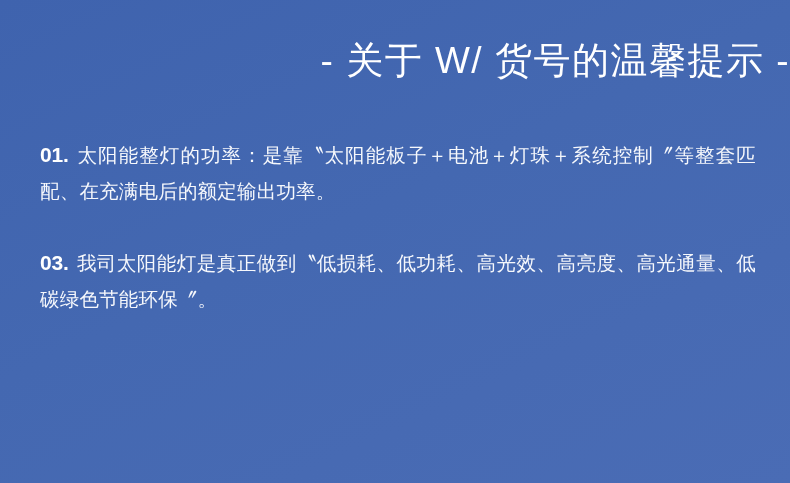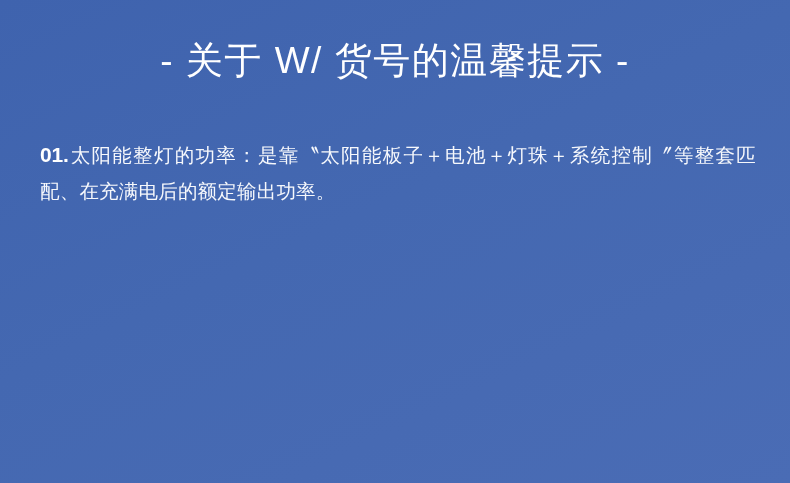--- a/index.html
+++ b/index.html
@@ -21,21 +21,21 @@
     background: linear-gradient(155deg, #3f63ae 0%, #4468b1 45%, #4a6cb5 100%);
     overflow: hidden;
   }
 
   
   .title-block {
     position: absolute;
     top: 34px;
     left: 0;
     width: 790px;
-    text-align: center;
+    text-align: right;
   }
   .title-text {
     display: inline-block;
     color: #ffffff;
     font-size: 37px;
     line-height: 54px;
     font-weight: 400;
     letter-spacing: 1.5px;
     white-space: nowrap;
   }
@@ -56,21 +56,21 @@
     text-justify: inter-ideograph;
   }
   .item + .item {
     margin-top: 36px;
   }
   .item-index {
     font-weight: 700;
     font-size: 21px;
     letter-spacing: -0.2px;
     color: #ffffff;
-    margin-right: 1px;
+    margin-right: 8px;
   }
   .item-body {
     color: #f6f8fc;
     font-family: Liberation Mono, monospace;
   }
 </style>
 </head>
 <body>
 
 <div id="poster">
@@ -79,16 +79,19 @@
     <span class="title-text">- 关于 W/ 货号的温馨提示 -</span>
   </div>
 
   <div class="items">
 
     <p class="item">
       <span class="item-index">01.</span><span class="item-body">太阳能整灯的功率：是靠〝太阳能板子＋电池＋灯珠＋系统控制〞等整套匹配、在充满电后的额定输出功率。</span>
     </p>
 
 
+    <p class="item">
+      <span class="item-index">03.</span><span class="item-body">我司太阳能灯是真正做到〝低损耗、低功耗、高光效、高亮度、高光通量、低碳绿色节能环保〞。</span>
+    </p>
 
   </div>
 
 </div>
 
 </body></html>

